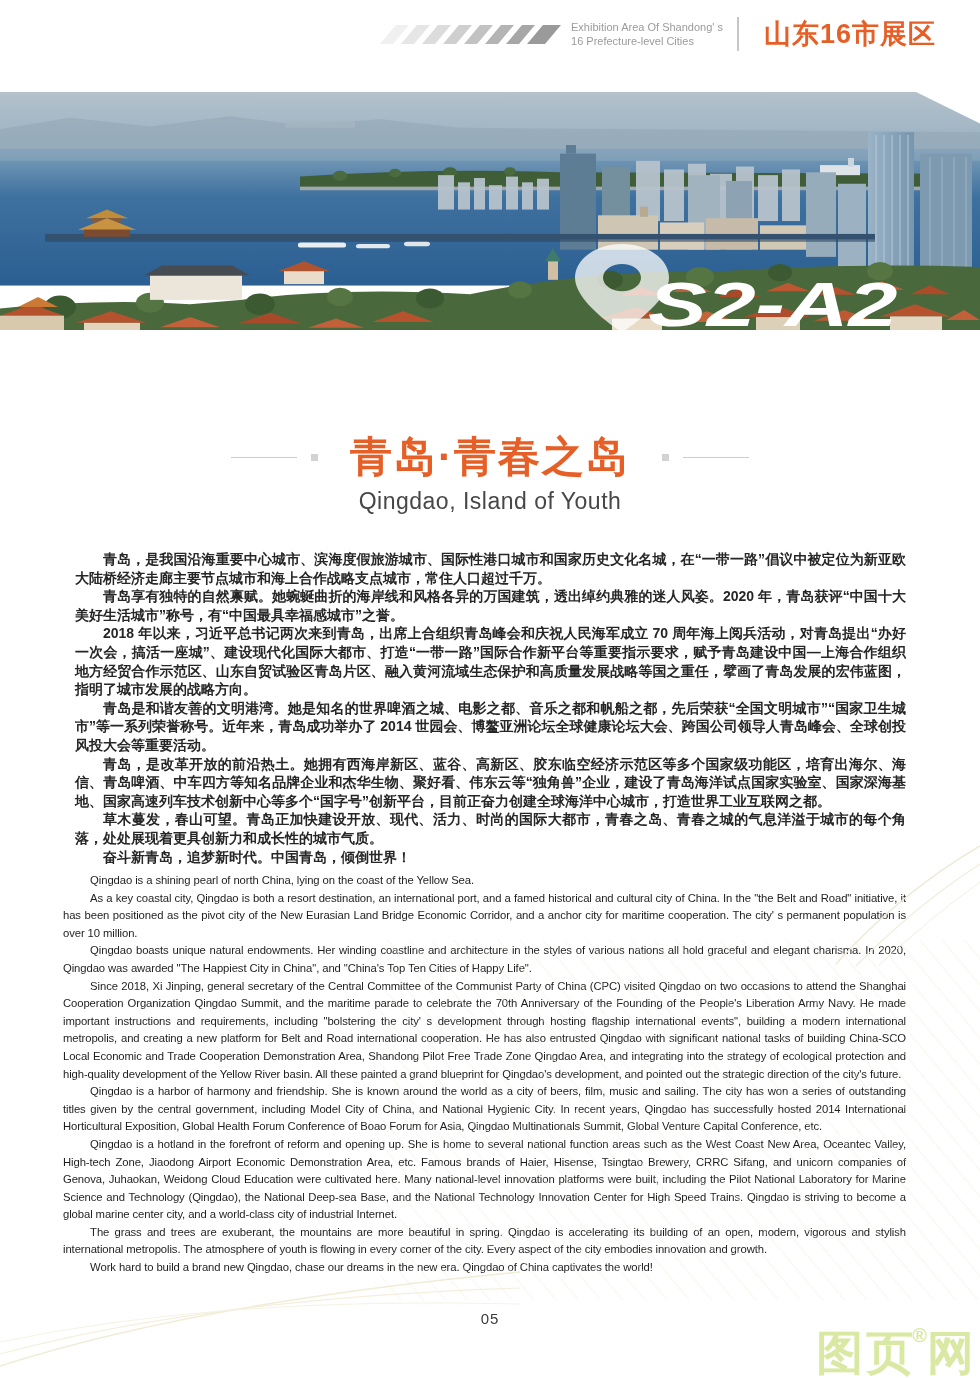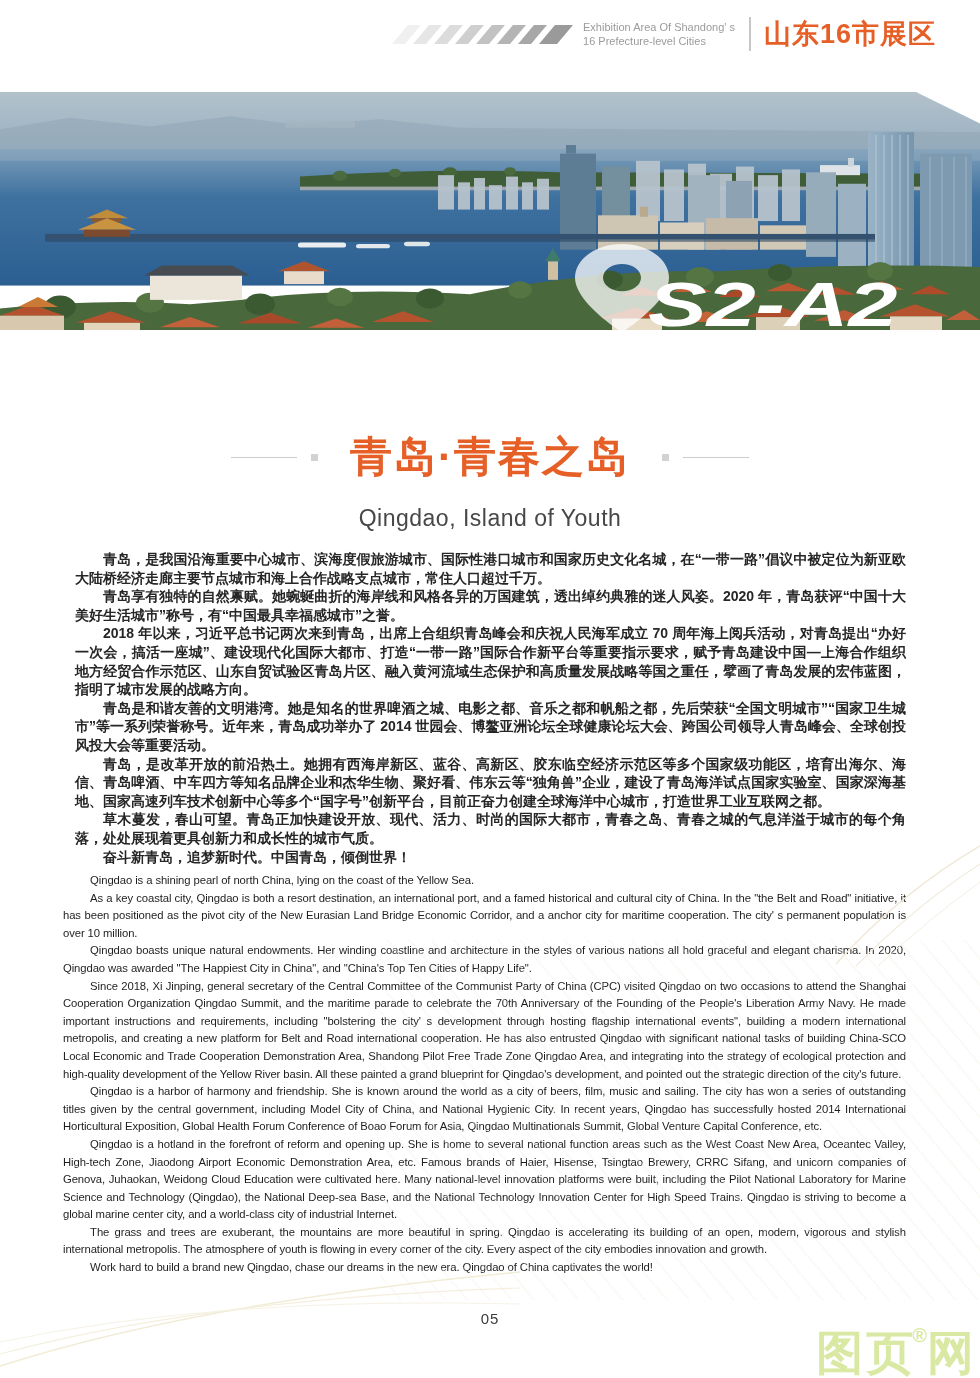--- a/index.html
+++ b/index.html
@@ -8,33 +8,33 @@
   .page { position:relative; width:980px; height:1378px; background:#ffffff; overflow:hidden; margin:0 auto; }
 
   
   .header-row { position:absolute; top:16px; right:44px; display:flex; align-items:center; }
   .stripes { display:flex; align-items:center; margin-right:18px; }
   .stripe { width:13px; height:19px; margin-left:8px; transform:skewX(-40deg); }
   .s1{background:#f0f0f0}.s2{background:#e6e6e6}.s3{background:#dcdcdc}.s4{background:#cfcfcf}
   .s5{background:#c2c2c2}.s6{background:#b4b4b4}.s7{background:#a7a7a7}.s8{background:#9a9a9a;width:18px}
   .header-en { text-align:left; color:#9b9b9b; font-size:11px; line-height:14px; }
   .header-divider { width:2px; height:34px; background:#c6c6c6; margin:0 13px 0 14px; }
-  .header-cn { color:#e55f27; font-size:27px; font-weight:bold; letter-spacing:1px; }
+  .header-cn { color:#e55f27; font-size:27px; font-weight:bold; letter-spacing:1px;margin-left:12px; }
 
   
   .hero { position:absolute; top:92px; left:0; width:980px; height:238px; }
   .hero svg { display:block; width:100%; height:100%; }
 
   
   .title-wrap { position:absolute; top:433px; left:0; width:100%; text-align:center; }
   .title-row { display:flex; align-items:center; justify-content:center;text-align:center; }
   .deco-line { width:66px; height:1px; background:#cccccc; }
   .deco-sq { width:7px; height:7px; background:#d2d2d2; margin:0 14px; }
   .title-cn { color:#e55f27; font-size:42px; font-weight:bold; letter-spacing:2px; margin:0 18px; line-height:1.15; }
-  .title-en { margin-top:24px; color:#474747; font-size:23px; letter-spacing:0.5px; }
+  .title-en { margin-top:7px; color:#474747; font-size:23px; letter-spacing:0.5px; }
 
   
   .cn-body { position:absolute; top:550px; left:75px; right:74px; color:#262626;
              font-size:14px; line-height:18.6px; font-weight:600; text-align:justify; }
   .cn-body p { text-indent:2em; }
   .en-body { position:absolute; top:872px; left:63px; right:74px; color:#1e1e1e;
              font-size:11.3px; line-height:17.6px; letter-spacing:-0.1px; text-align:justify; }
   .en-body p { text-indent:2.4em; }
 
   

